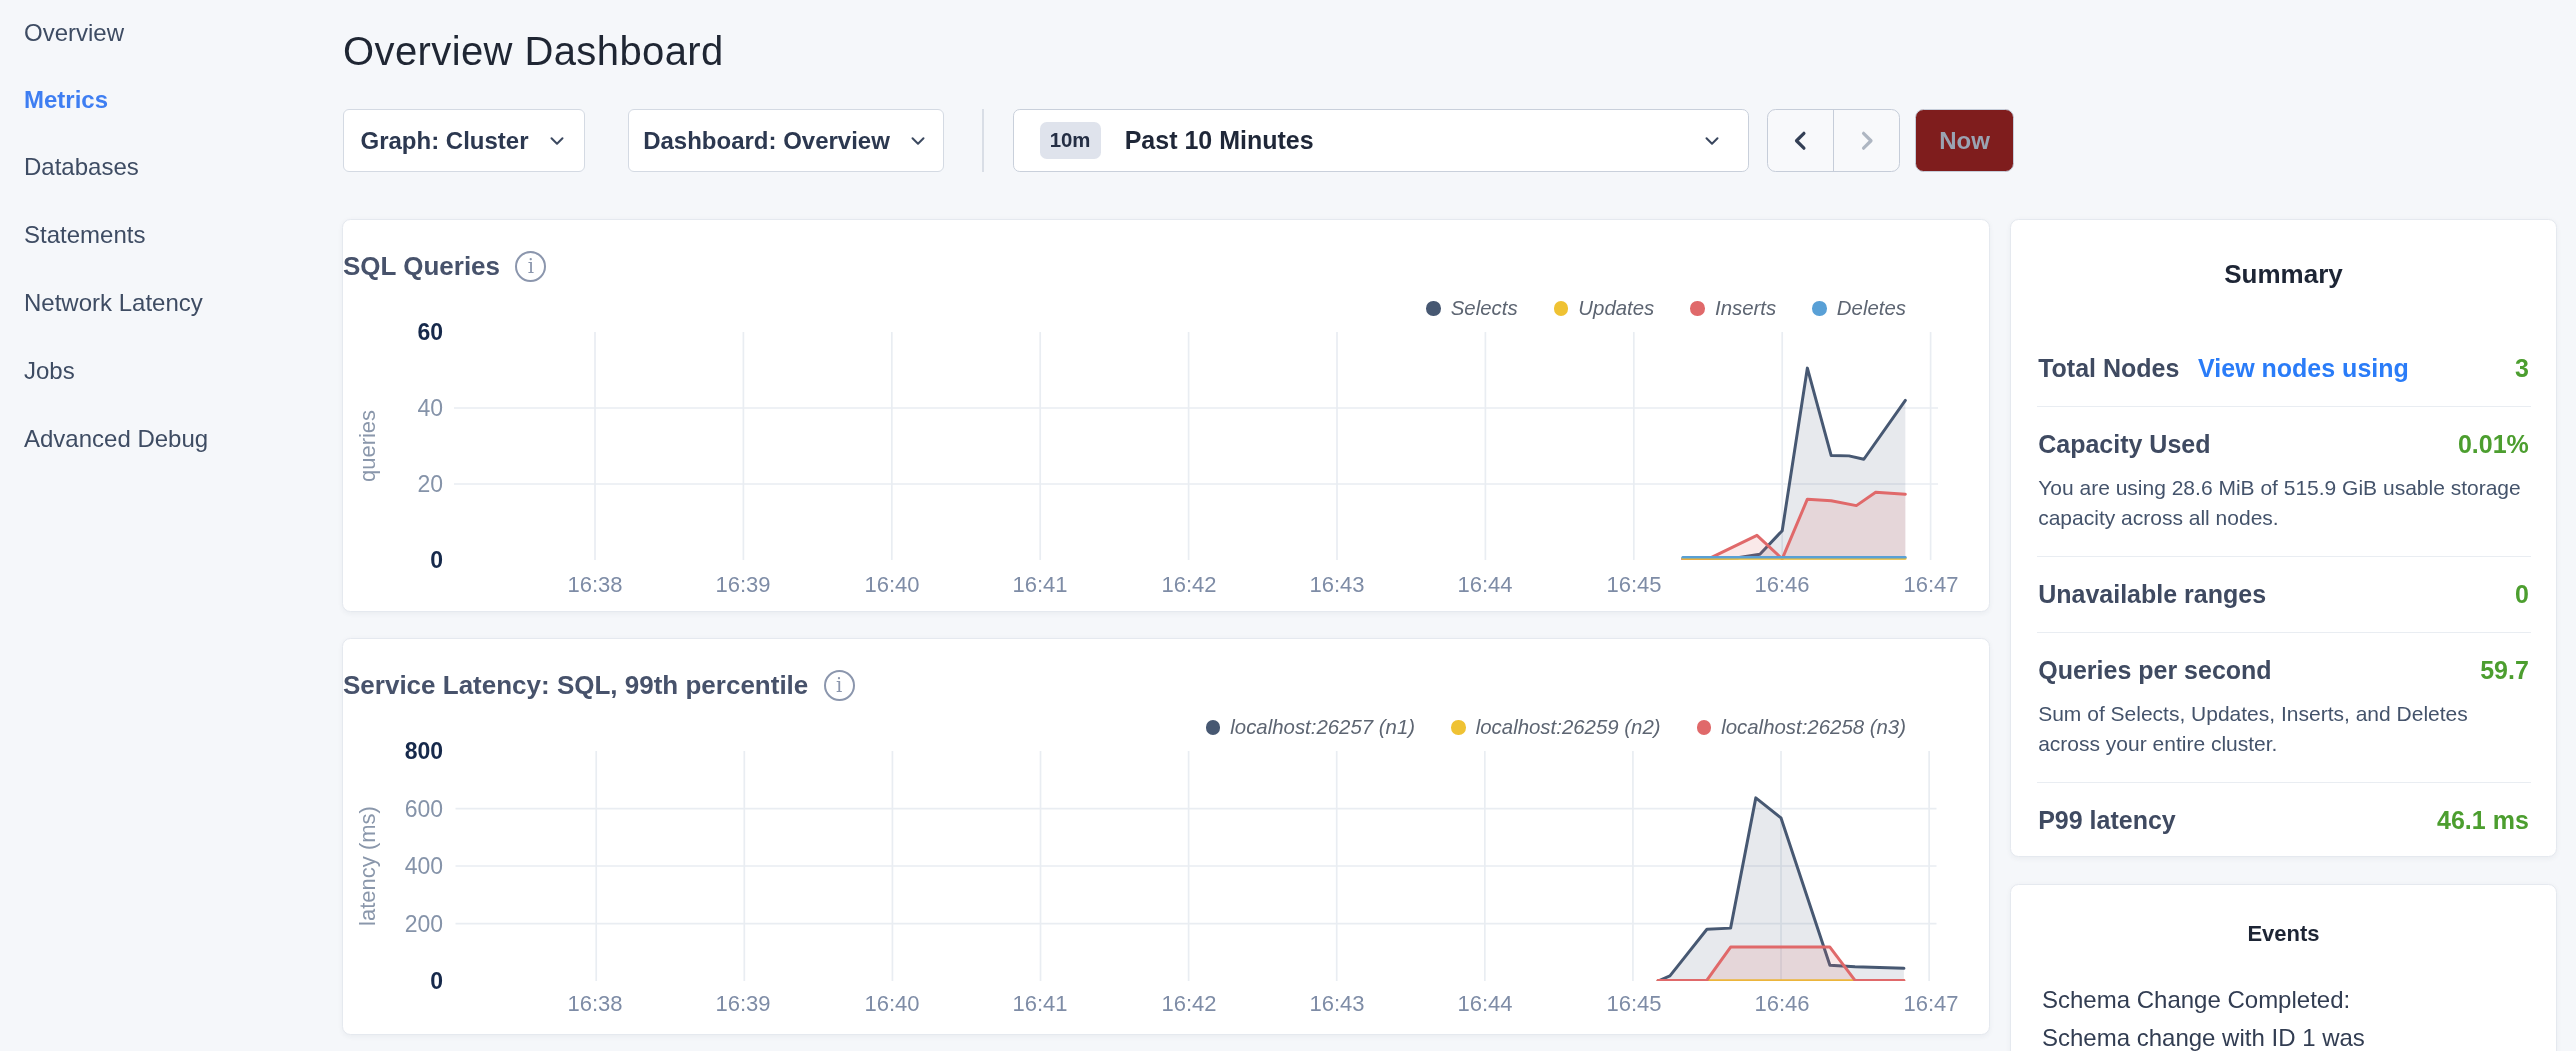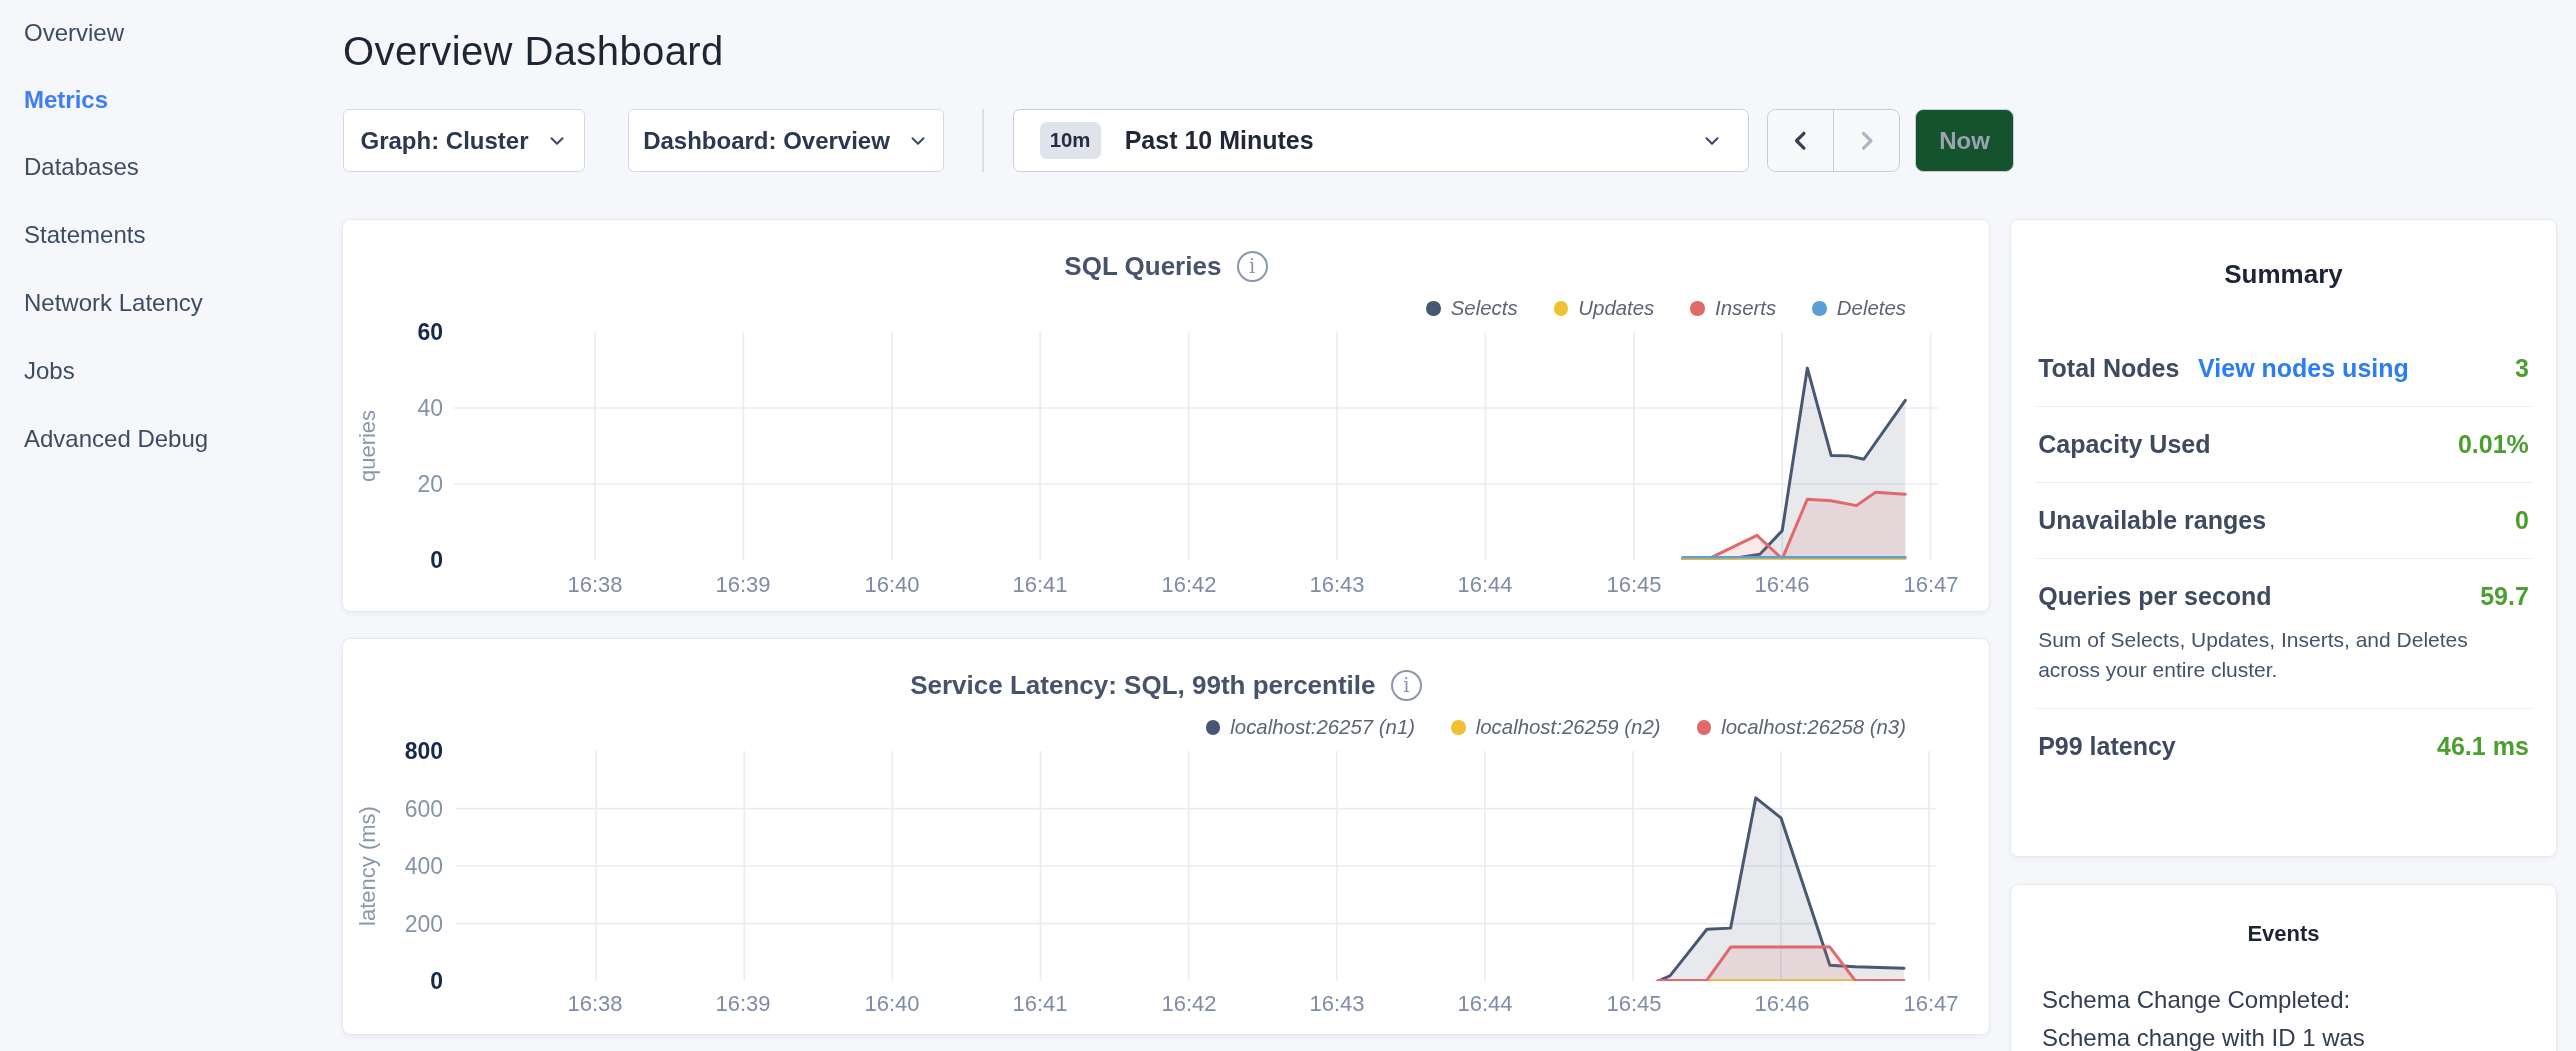--- a/index.html
+++ b/index.html
@@ -47,40 +47,40 @@
 
   .pager { position:absolute; left:1767px; top:109px; width:133px; height:63px;
     border:1.7px solid #c6cdd9; border-radius:8.5px; background:#f8f9fb; display:flex; }
   .pager-btn { flex:1; display:flex; align-items:center; justify-content:center; cursor:pointer; }
   .pager-btn:first-child { border-right:1.7px solid #c6cdd9; }
   .arrow { width:25.5px; height:25.5px; }
   .arrow.prev { color:#333f55; }
   .arrow.next { color:#aeb6c2; }
   .now-btn {
     position:absolute; left:1915px; top:109px; width:99px; height:63px;
-    border:1.7px solid #c6cdd9; border-radius:8.5px; background:#14532d;
+    border:1.7px solid #c6cdd9; border-radius:8.5px; background:#7f1d1d;
     display:flex; align-items:center; justify-content:center;
     font-size:24px; font-weight:700; color:#9aa3b2; cursor:pointer;
   }
 
   
   .panel {
     position:absolute; background:#ffffff;
     border:1.7px solid #e5e9ef; border-radius:8.5px;
     box-shadow:0 1.7px 5.1px rgba(40,50,70,0.05);
   }
   #panel-chart1 { left:342px; top:219px;  width:1648px; height:393px; }
   #panel-chart2 { left:342px; top:638px;  width:1648px; height:397px; }
   #panel-summary{ left:2010px; top:219px; width:547px;  height:638px; padding:29px 25.5px 0; }
   #panel-events { left:2010px; top:884px; width:547px; height:196px; padding:24px 31px 0; }
 
   
   .chart-title-row {
     position:absolute; top:31px; left:0; right:0;
-    display:flex; align-items:center; justify-content:center; gap:15.3px;
+    display:flex; align-items:center; gap:15.3px;
   }
   .chart-title { font-size:26px; font-weight:700; color:#47526b; }
   .info-icon {
     width:31px; height:31px; border:2.1px solid #8b96ad; border-radius:50%;
     color:#8b96ad; display:flex; align-items:center; justify-content:center; cursor:pointer;
   }
   .info-icon::after { content:"i"; font-family:"DejaVu Serif", serif; font-size:19.6px; line-height:1; }
 
   .legend { position:absolute; top:77px; right:83px; display:flex; gap:36px;font-style:italic; }
   .legend-item { display:flex; align-items:center; gap:10.2px; }
@@ -303,20 +303,21 @@
       <span class="srow-link">View nodes using</span>
       <span class="srow-value">3</span>
     </div>
   </div>
 
   <div class="srow">
     <div class="srow-head">
       <span class="srow-label">Capacity Used</span>
       <span class="srow-value">0.01%</span>
     </div>
+    <div class="srow-desc">You are using 28.6 MiB of 515.9 GiB usable storage capacity across all nodes.</div>
   </div>
 
   <div class="srow">
     <div class="srow-head">
       <span class="srow-label">Unavailable ranges</span>
       <span class="srow-value">0</span>
     </div>
   </div>
 
   <div class="srow">

